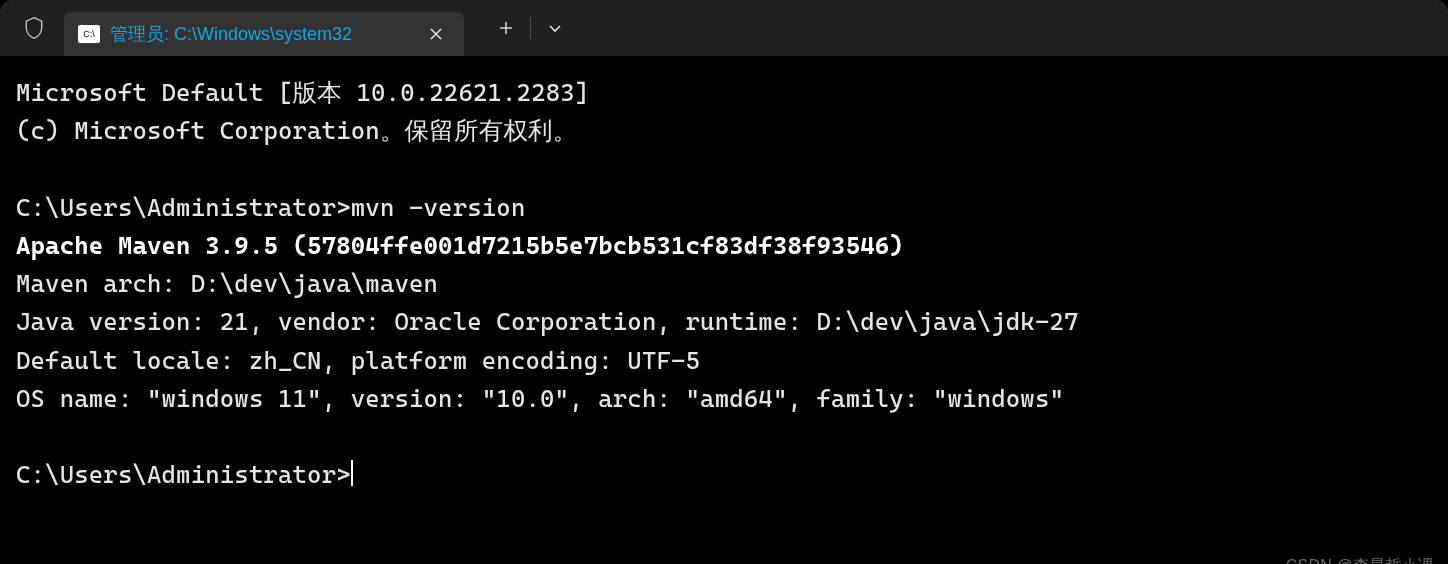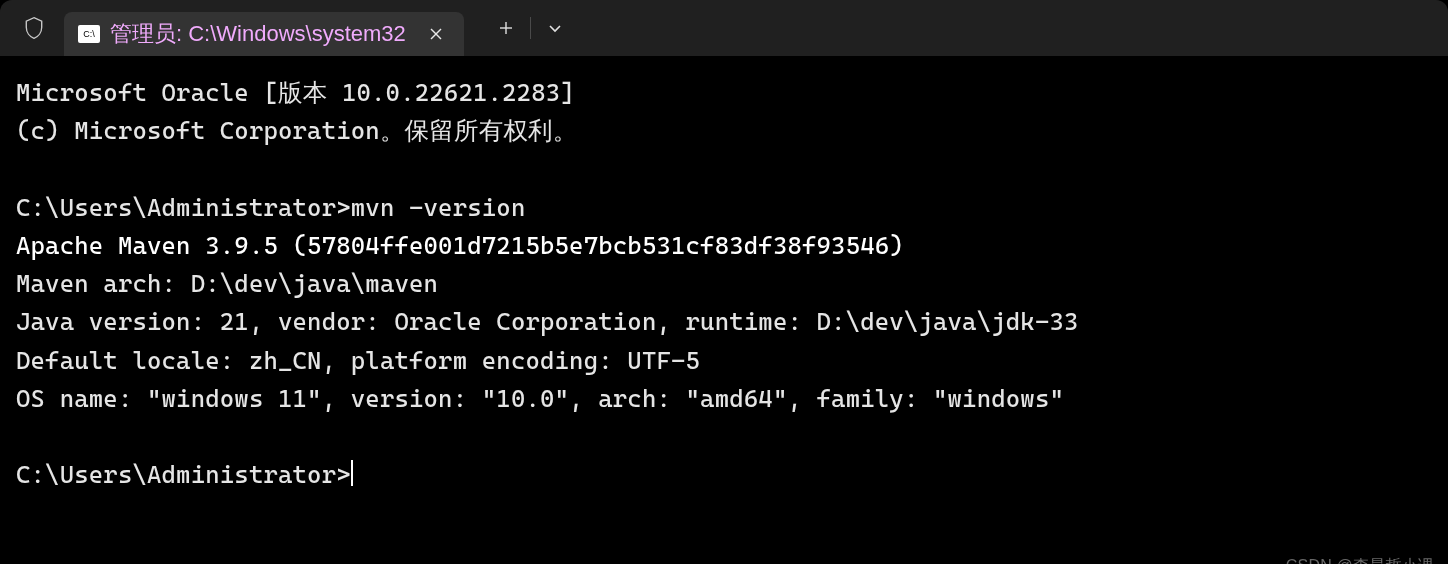--- a/index.html
+++ b/index.html
@@ -2,27 +2,27 @@
 <html><head>
 <meta charset="utf-8">
 <style>
   * { margin: 0; padding: 0; box-sizing: border-box; }
   html, body { width: 1448px; height: 564px; overflow: hidden; background: #000; font-family: "Segoe UI", Arial, sans-serif; }
   .window { width: 100%; height: 100%; display: flex; flex-direction: column; background: #000; border-radius: 12px 12px 0 0; overflow: hidden; }
   .titlebar { height: 56px; background: #202020; display: flex; align-items: center; padding-left: 10px; }
   .shield { width: 48px; display: flex; align-items: center; justify-content: center; color: #cfcfcf; }
   .tab { display: flex; align-items: center; background: #333333; height: 44px; padding: 0 14px; border-radius: 8px 8px 0 0; min-width: 400px; max-width: 440px; margin-left: 6px; margin-top: 12px; }
   .tab-icon { width: 22px; height: 18px; background: #fff; display: flex; align-items: center; justify-content: center; font-size: 9px; color:#000; border-radius: 2px; margin-right: 10px; flex-shrink:0; }
-  .tab-title { color: #f0abfc; font-size: 22px; white-space: nowrap; overflow: hidden; text-overflow: clip; flex: 1; }
+  .tab-title { color: #0ea5e9; font-size: 18px; white-space: nowrap; overflow: hidden; text-overflow: clip; flex: 1; }
   .tab-close { color: #e8e8e8; width: 28px; height: 28px; display:flex; align-items:center; justify-content:center; border-radius:4px; margin-left:8px; }
   .tab-actions { display: flex; align-items: center; color: #e0e0e0; margin-left: 18px; gap: 0; }
   .act-btn { width: 48px; height: 44px; display:flex; align-items:center; justify-content:center; }
   .divider { width: 1px; height: 22px; background: #4a4a4a; }
   .terminal { flex: 1; background: #000; padding: 18px 16px; font-family: "Cascadia Mono", Consolas, "Courier New", monospace; font-size: 24.5px; line-height: 1.56; color: #e5e5e5; white-space: pre; position: relative; letter-spacing: 0.2px; }
-  .bold { font-weight: 400; color:#ffffff; }
+  .bold { font-weight: 700; color:#ffffff; }
   .cursor { display:inline-block; width: 2px; height: 26px; background:#ffffff; vertical-align: -3px; }
   .watermark { position: absolute; right: 14px; bottom: 10px; color: #686868; font-size: 16px; font-family: "Segoe UI", Arial, sans-serif; }
 </style>
 </head>
 <body>
 
 <div class="window">
   <div class="titlebar">
     <div class="shield">
       <svg width="22" height="24" viewBox="0 0 24 28" fill="none" stroke="#c8c8c8" stroke-width="1.6">
@@ -50,26 +50,26 @@
       </div>
       <div class="divider"></div>
       <div class="act-btn">
         <svg width="16" height="16" viewBox="0 0 16 16" stroke="#e0e0e0" stroke-width="1.6" fill="none">
             <polyline points="3,6 8,11 13,6"></polyline>
           </svg>
       </div>
     </div>
   </div>
 
-  <div class="terminal"><span>Microsoft Oracle [版本 10.0.22621.2283]</span>
+  <div class="terminal"><span>Microsoft Default [版本 10.0.22621.2283]</span>
 <span>(c) Microsoft Corporation。保留所有权利。</span>
 <span></span>
 <span>C:\Users\Administrator&gt;</span><span>mvn -version</span>
 <span class="bold">Apache Maven 3.9.5 (57804ffe001d7215b5e7bcb531cf83df38f93546)</span>
 <span>Maven arch: D:\dev\java\maven</span>
-<span>Java version: 21, vendor: Oracle Corporation, runtime: D:\dev\java\jdk-33</span>
+<span>Java version: 21, vendor: Oracle Corporation, runtime: D:\dev\java\jdk-27</span>
 <span>Default locale: zh_CN, platform encoding: UTF-5</span>
 <span>OS name: "windows 11", version: "10.0", arch: "amd64", family: "windows"</span>
 <span></span>
 <span>C:\Users\Administrator&gt;</span><span class="cursor"></span>
     <div class="watermark">CSDN @李昊哲小课</div>
   </div>
 </div>
 
 </body></html>

